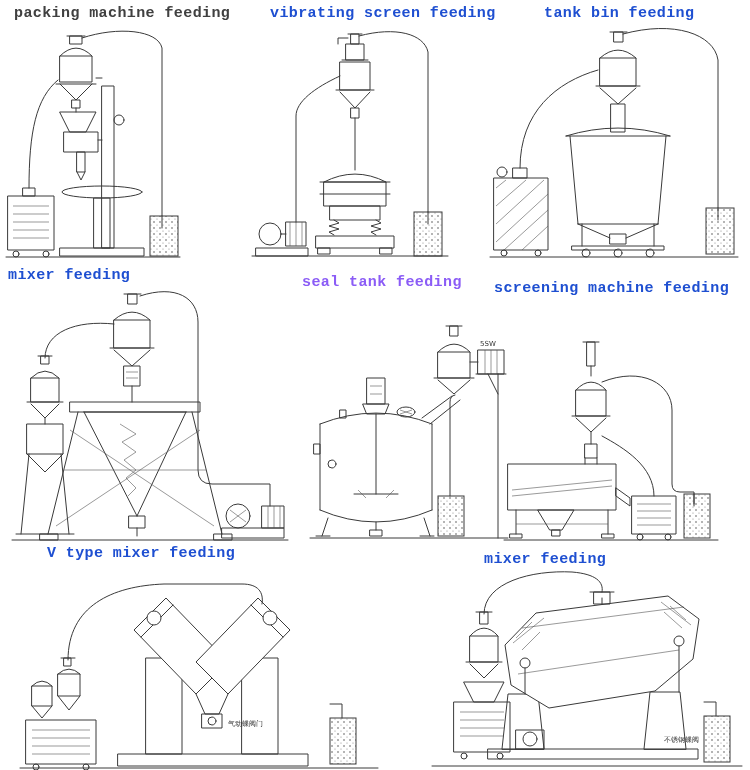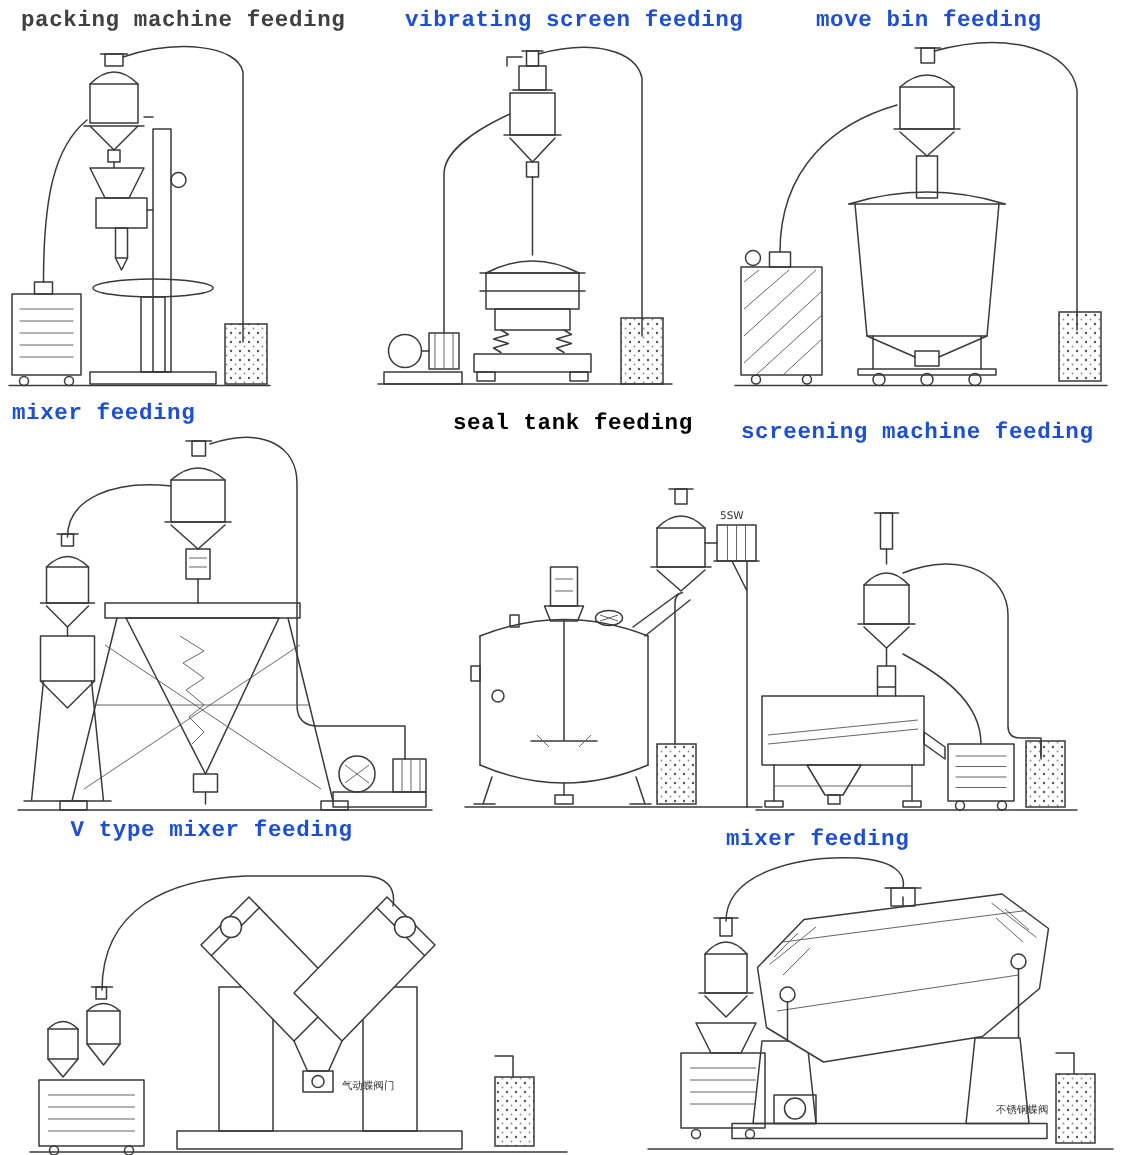--- a/index.html
+++ b/index.html
@@ -111,21 +111,21 @@
       <path class="ln" d="M52,194 L52,88 C52,74 70,60 96,48"></path>
       <g>
         <rect x="170" y="184" width="28" height="44" fill="url(#st2)" stroke="#3a3a3a"></rect>
         <path class="ln" d="M184,184 V196"></path>
       </g>
       <path class="ln" d="M8,228 H204"></path>
     </svg>
   </section>
 
   <section class="panel" style="left:480px;top:0;width:270px;height:262px">
-    <h3 class="lbl" style="left: 64px; top: 5px; color: rgb(30, 79, 209);">move bin feeding</h3>
+    <h3 class="lbl" style="left: 64px; top: 5px; color: rgb(30, 79, 209);">tank bin feeding</h3>
     <svg style="left:2px;top:28px" width="266" height="230" viewBox="0 0 266 230">
       <defs>
           <pattern id="st3" width="6" height="6" patternUnits="userSpaceOnUse">
             <circle cx="2" cy="2" r="0.8" fill="#555"></circle>
             <circle cx="5" cy="5" r="0.6" fill="#888"></circle>
           </pattern>
         </defs>
       <g>
         <rect class="ln" x="132" y="4" width="9" height="10"></rect>
           <path class="ln" d="M128,4 H145"></path>
@@ -209,21 +209,21 @@
         <circle class="ln" cx="238" cy="226" r="12"></circle>
         <path class="thin" d="M230,220 L246,232 M230,232 L246,220"></path>
         <rect class="ln" x="262" y="216" width="22" height="22"></rect>
         <path class="thin" d="M268,216 V238 M274,216 V238 M280,216 V238"></path>
       </g>
       <path class="ln" d="M12,250 H288"></path>
     </svg>
   </section>
 
   <section class="panel" style="left:292px;top:262px;width:222px;height:280px">
-    <h3 class="lbl" style="left: 10px; top: 12px; color: #000000;">seal tank feeding</h3>
+    <h3 class="lbl" style="left: 10px; top: 12px; color: #8b5cf6;">seal tank feeding</h3>
     <svg style="left:0;top:36px" width="222" height="244" viewBox="0 0 222 244">
       <defs>
           <pattern id="st5" width="6" height="6" patternUnits="userSpaceOnUse">
             <circle cx="2" cy="2" r="0.8" fill="#555"></circle>
             <circle cx="5" cy="5" r="0.6" fill="#888"></circle>
           </pattern>
         </defs>
       <g>
         <path class="ln" d="M28,126 Q84,104 140,126"></path>
         <path class="ln" d="M28,126 V212 M140,126 V212"></path>

